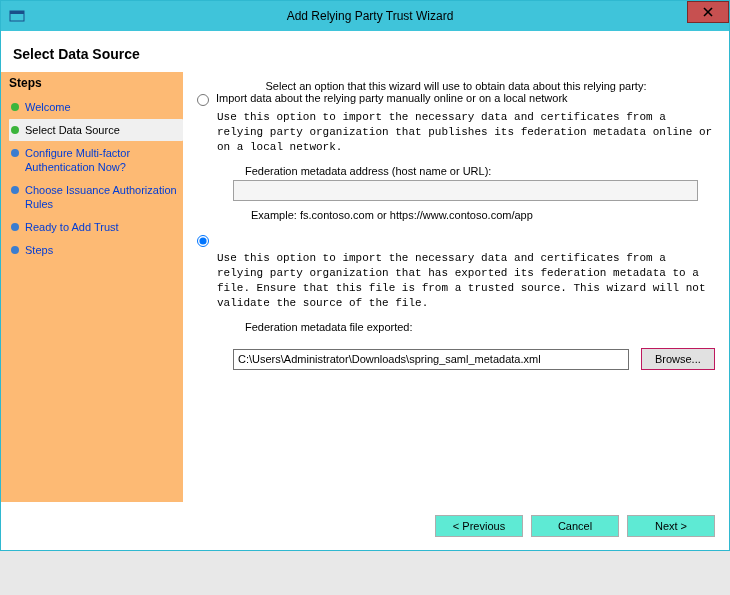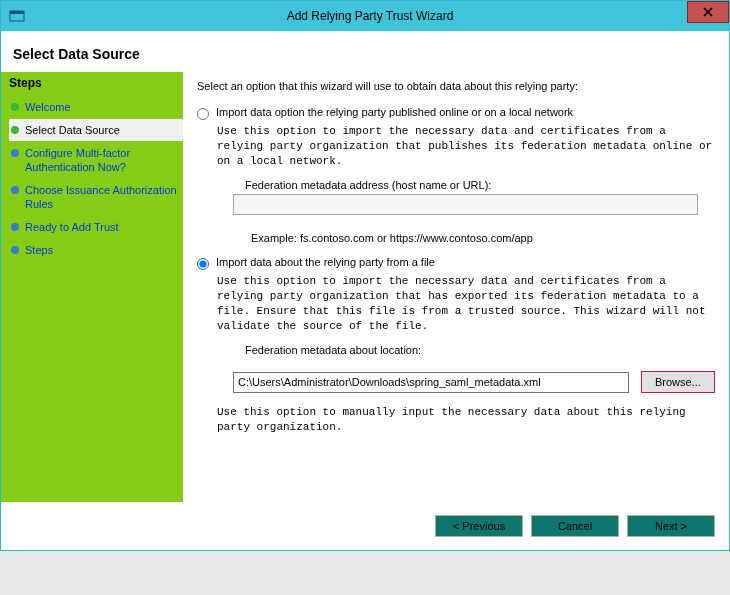--- a/index.html
+++ b/index.html
@@ -69,21 +69,21 @@
       font-weight: bold;
       color: #000;
     }
     .content-area {
       flex: 1;
       display: flex;
       overflow: hidden;
     }
     .sidebar {
       width: 182px;
-      background: #84cc16;
+      background: #fdba74;
       border-right: none;
       padding: 4px 0 0 8px;
     }
     .sidebar-title {
       font-size: 12px;
       font-weight: bold;
       color: #000;
       margin-bottom: 6px;
     }
     .step-item {
@@ -118,21 +118,21 @@
       line-height: 14px;
     }
     .main-panel {
       flex: 1;
       padding: 8px 14px 0 14px;
       font-size: 11px;
       color: #000;
       overflow: auto;
     }
     .intro-text {
-      margin-bottom: 14px;
+      text-align: center;
     }
     .option-row {
       display: flex;
       align-items: flex-start;
       margin-bottom: 4px;
     }
     .option-row input[type="radio"] {
       margin: 2px 7px 0 0;
       width: 12px;
       height: 12px;
@@ -160,21 +160,21 @@
       border: 1px solid #a0a0a0;
       background: #f5f5f5;
       font-size: 11px;
       padding: 2px 4px;
     }
     .text-input.enabled {
       background: #fff;
       border: 1px solid #707070;
     }
     .example-text {
-      margin-top: 17px;
+      margin-top: 8px;
       color: #000;
       padding-left: 18px;
     }
     .file-row {
       display: flex;
       align-items: center;
       gap: 12px;
       margin-top: 15px;
     }
     .file-row .text-input {
@@ -194,21 +194,21 @@
       display: flex;
       align-items: center;
       justify-content: flex-end;
       padding: 0 14px;
       gap: 8px;
     }
     .footer-btn {
       width: 88px;
       height: 22px;
       font-size: 11px;
-      background: #0f766e;
+      background: #5eead4;
       border: 1px solid #adadad;
       cursor: pointer;
     }
   </style>
 </head>
 <body>
 
 <div class="window">
   <div class="titlebar">
     <span class="titlebar-icon">
@@ -261,43 +261,41 @@
             <span class="step-label">Steps</span>
           </div>
         </div>
     </div>
 
     <div class="main-panel">
       <div class="intro-text">Select an option that this wizard will use to obtain data about this relying party:</div>
 
       <div class="option-row">
         <input type="radio" name="opt" style="">
-        <span class="option-label">Import data option the relying party published online or on a local network</span>
+        <span class="option-label">Import data about the relying party manually online or on a local network</span>
       </div>
       <div class="option-desc">Use this option to import the necessary data and certificates from a relying party organization that publishes its federation metadata online or on a local network.</div>
       <div class="field-block">
         <div class="field-label">Federation metadata address (host name or URL):</div>
         <input class="text-input" type="text" disabled="" value="" style="">
         <div class="example-text">Example: fs.contoso.com or https://www.contoso.com/app</div>
       </div>
 
       <div class="option-row">
         <input type="radio" name="opt" checked="" style="">
-        <span class="option-label">Import data about the relying party from a file</span>
       </div>
       <div class="option-desc">Use this option to import the necessary data and certificates from a relying party organization that has exported its federation metadata to a file. Ensure that this file is from a trusted source.  This wizard will not validate the source of the file.</div>
       <div class="field-block">
-        <div class="field-label">Federation metadata about location:</div>
+        <div class="field-label">Federation metadata file exported:</div>
         <div class="file-row">
           <input class="text-input enabled" type="text" value="C:\Users\Administrator\Downloads\spring_saml_metadata.xml" style="">
           <button class="browse-btn">Browse...</button>
         </div>
       </div>
 
-      <div class="option-desc">Use this option to manually input the necessary data about this relying party organization.</div>
     </div>
   </div>
 
   <div class="footer">
     <button class="footer-btn">&lt; Previous</button>
     <button class="footer-btn">Cancel</button>
     <button class="footer-btn">Next &gt;</button>
   </div>
 </div>
 

